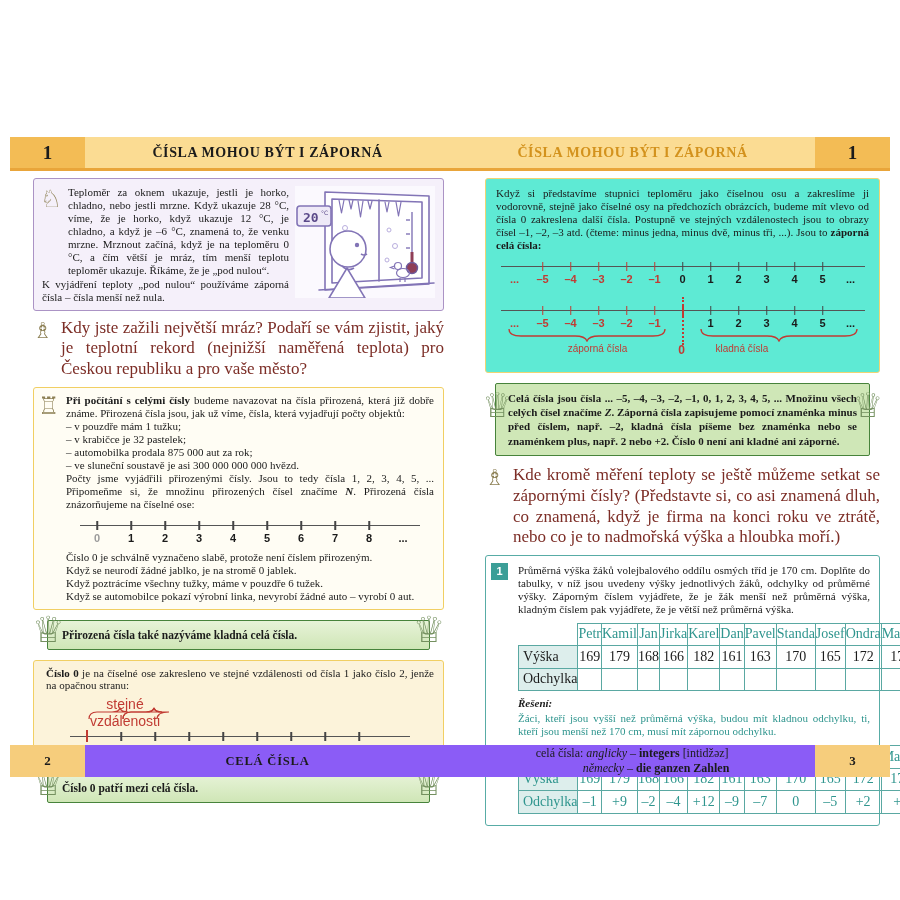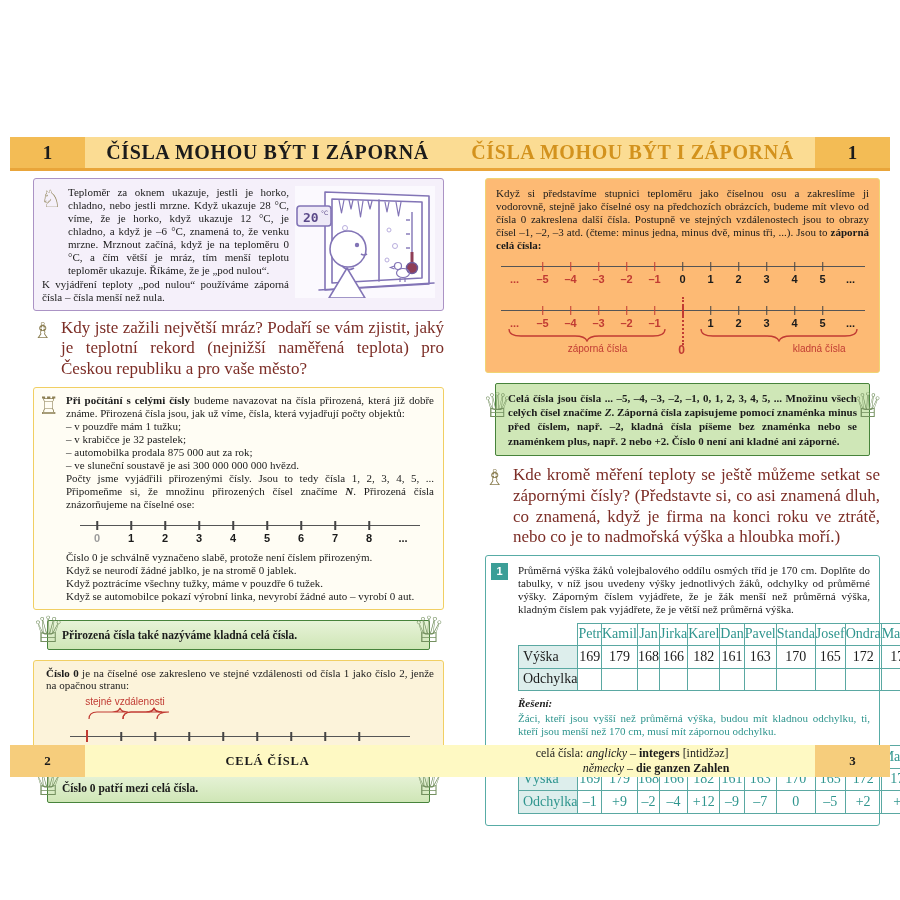--- a/index.html
+++ b/index.html
@@ -6,27 +6,27 @@
   html,body { width:900px; height:900px; background:#fff; font-family:"Liberation Serif","DejaVu Serif",serif; color:#1b1b1b; }
   #canvas { position:relative; width:900px; height:900px; background:#fff; overflow:hidden; }
   .spread { position:absolute; left:10px; top:137px; width:880px; }
 
   
   .hband { display:flex; height:34px; border-bottom:3px solid #e9a53a; }
   .hnum { width:75px; background:#f3bc55; display:flex; align-items:center; justify-content:center;
           font-weight:bold; font-size:19px; }
   .hbar { flex:1; background:#fbdc93; display:flex; }
   .hbar .half { width:50%; display:flex; align-items:center; justify-content:center;
-                font-weight:bold; font-size:20px; letter-spacing:.6px; }
+                font-weight:bold; font-size:14px; letter-spacing:.6px; }
   .hbar .half.right { color:#d3921d; }
 
   .fband { position:absolute; left:10px; top:745px; width:880px; height:32px; display:flex; }
   .fnum { width:75px; background:#f6cd7c; display:flex; align-items:center; justify-content:center;
           font-weight:bold; font-size:13px; }
-  .fbar { flex:1; background:#fef9c3; display:flex; }
+  .fbar { flex:1; background:#8b5cf6; display:flex; }
   .fbar .fl { width:50%; display:flex; align-items:center; justify-content:center;
               font-weight:bold; font-size:12.5px; letter-spacing:.8px; }
   .fbar .fr { width:50%; display:flex; align-items:center; justify-content:center; }
   .gloss { font-size:12px; line-height:1.25; }
   .gloss .l2 { margin-left:47px; }
   .gloss i { font-style:italic; }
   .gloss b { font-weight:bold; }
 
   
   .main { display:flex; margin-top:4px; }
@@ -63,53 +63,53 @@
   .grule { border:1.5px solid #47833b; background:linear-gradient(#e7f3d8,#cfe6b6); margin:10px 14px 10px 14px;
            padding:8px 14px; font-weight:bold; font-size:11.5px; position:relative; border-radius:2px; }
   .grule .q1 { position:absolute; left:-16px; top:-9px; font-size:36px; color:#74905f; }
   .grule .q2 { position:absolute; right:-16px; top:-9px; font-size:36px; color:#74905f; }
   .gdef { border:1.5px solid #47833b; background:#cfe7b7; margin:10px 10px 9px 10px; padding:7px 12px;
           font-weight:bold; font-size:11px; line-height:1.3; text-align:justify; position:relative; border-radius:2px; }
   .gdef .q1 { position:absolute; left:-14px; top:4px; font-size:34px; color:#74905f; }
   .gdef .q2 { position:absolute; right:-14px; top:4px; font-size:34px; color:#74905f; }
 
   
-  .cream { border:1.5px solid #f0d473; background:#fdba74; padding:8px 10px 4px 10px; }
+  .cream { border:1.5px solid #f0d473; background:#5eead4; padding:8px 10px 4px 10px; }
 
   
   .nl { position:relative; margin:8px auto 2px auto; height:30px; }
   .nl .axis { position:absolute; left:0; right:0; top:6px; border-top:1.5px solid #555; }
   .nl .row { position:absolute; left:0; top:0; display:flex; height:30px; }
   .nlc { position:relative; height:30px; font-family:"Liberation Sans",sans-serif; font-weight:bold; font-size:11px; }
   .nlc .tick { position:absolute; left:50%; top:2px; width:1.5px; height:9px; background:#444; transform:translateX(-50%); }
   .nlc .lbl { position:absolute; top:13px; left:0; width:100%; text-align:center; }
   .nlc.dim .lbl { color:#9b9b9b; }
   .nlc.neg .lbl { color:#c13b33; }
   .nlc.neg .tick { background:#c13b33; }
   .nlc.zred .lbl { color:#c13b33; }
   .nlc.zred .tick { background:#c13b33; height:12px; top:0; width:2px; }
   .w34 { width:34px; } .w28 { width:28px; }
 
   
   .sv-wrap { position:relative; width:340px; margin:4px auto 0 auto; height:58px; }
   .sv-label { position:absolute; left:0; top:0; width:110px; text-align:center; color:#c13b33;
-              font-size:10px; font-family:"Liberation Sans",sans-serif; }
+              font-size:14px; font-family:"Liberation Sans",sans-serif; }
   .sv-braces { position:absolute; left:0; top:11px; }
   .sv-axis { position:absolute; left:0; top:26px; width:340px; }
 
   
   .nl2-wrap { position:relative; width:364px; margin:6px auto 0 auto; height:72px; }
   .nl2-axis { position:absolute; left:0; top:0; width:364px; }
   .dashline { position:absolute; left:181px; top:1px; height:48px; border-left:2px dotted #c13b33; }
   .braces { position:absolute; left:0; top:32px; }
   .blabels { position:absolute; left:0; top:47px; width:364px; font-family:"Liberation Sans",sans-serif;
              font-size:10px; color:#c13b33; }
   .blabels .bneg { position:absolute; left:32px; width:130px; text-align:center; }
   .blabels .bzero { position:absolute; left:166px; width:30px; text-align:center; font-weight:bold; font-size:12px; }
-  .blabels .bpos { position:absolute; left:215px; width:130px; text-align:right; }
+  .blabels .bpos { position:absolute; left:215px; width:130px; text-align:left; }
 
   
   .exbox { border:1.3px solid #58aca6; background:#fff; padding:8px 9px 9px 32px; }
   .exbox .badge { position:absolute; left:5px; top:7px; width:17px; height:17px; background:#3b9e97; color:#fff;
                   font-family:"Liberation Sans",sans-serif; font-weight:bold; font-size:11px;
                   display:flex; align-items:center; justify-content:center; }
   table.ex { border-collapse:collapse; margin:7px auto 2px auto; font-size:14px; table-layout:fixed; }
   table.ex td { border:1px solid #5aa8a2; text-align:center; padding:2.5px 0; }
   table.ex td.rl { width:56px; background:#ddeeec; text-align:left; padding-left:4px; }
   table.ex td.nm { color:#2f958e; }

